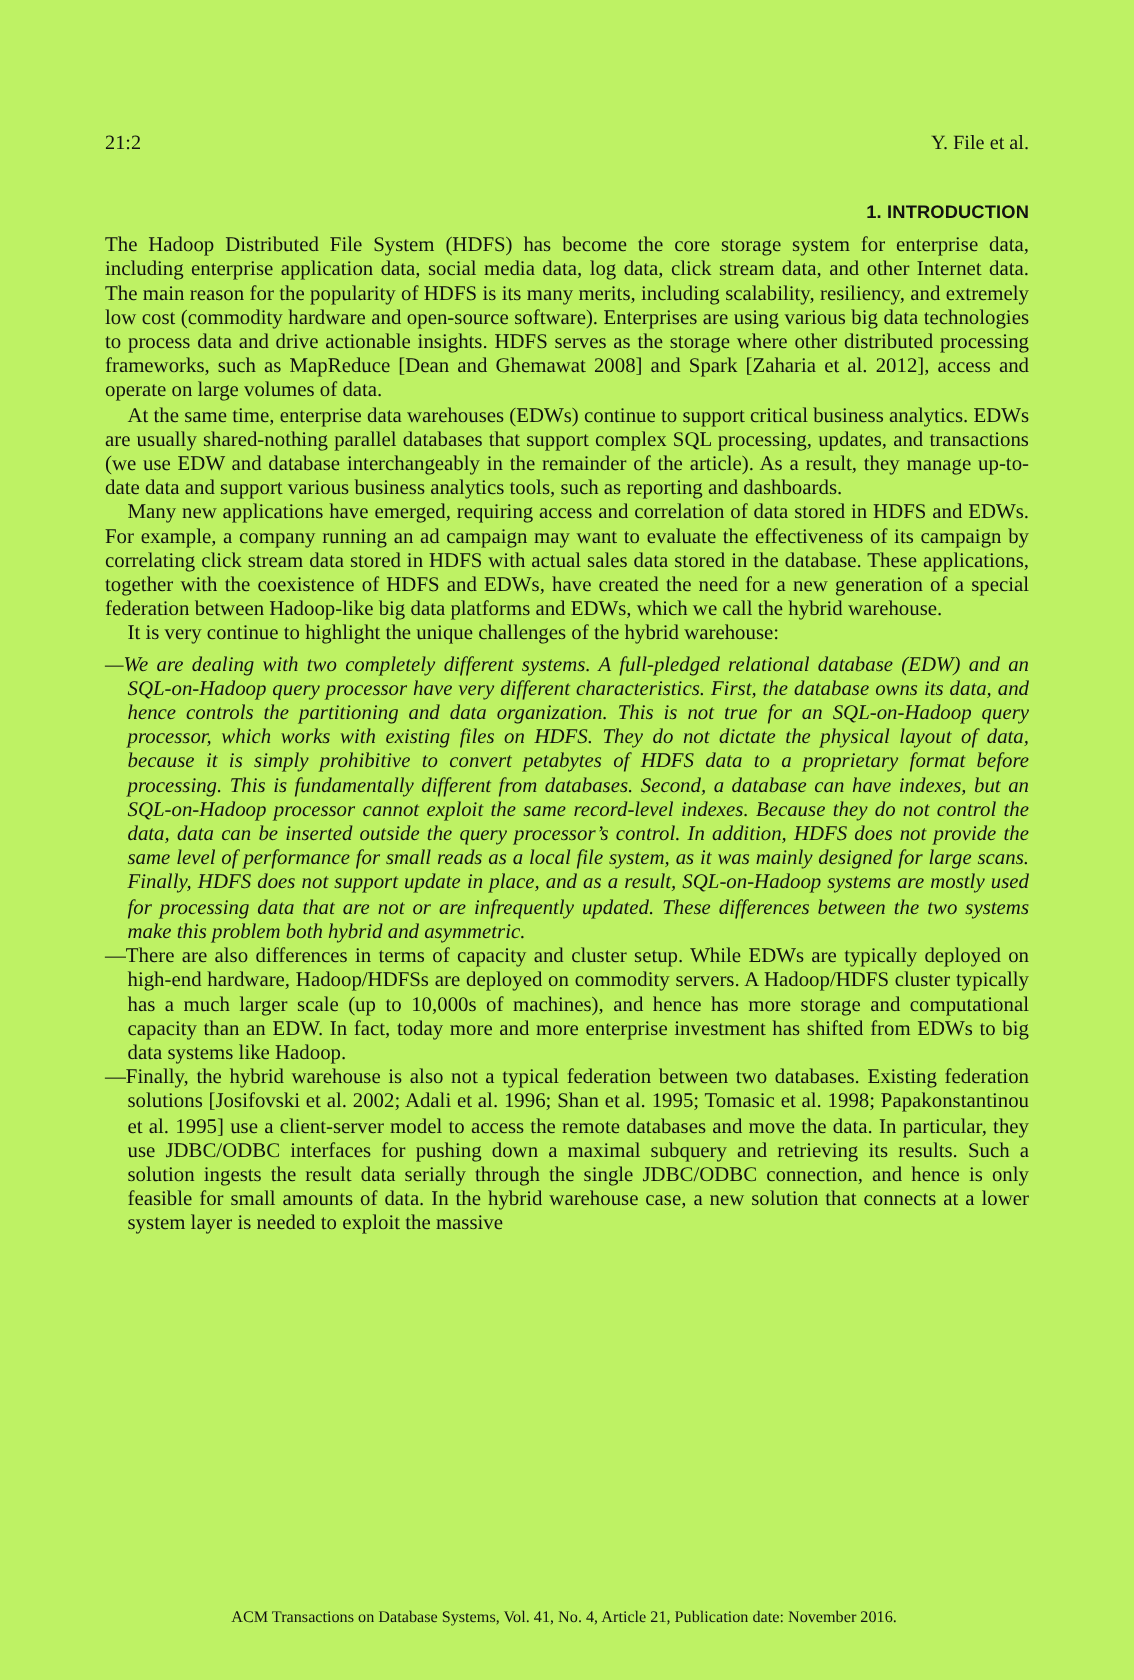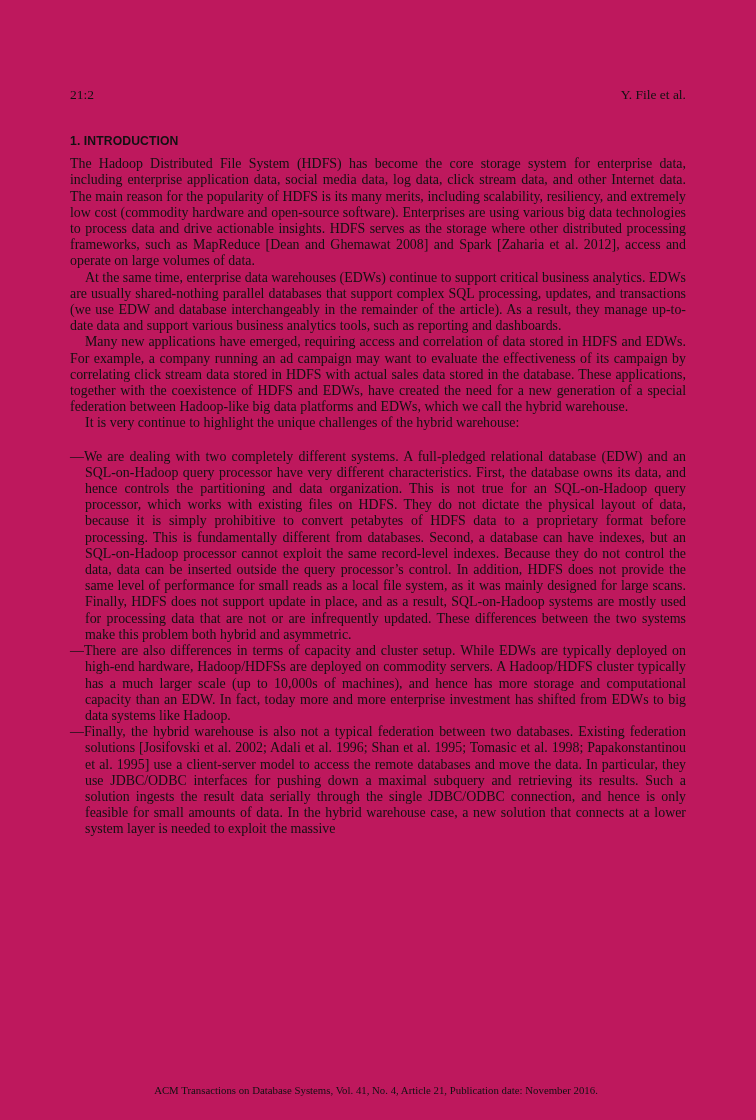--- a/index.html
+++ b/index.html
@@ -1,20 +1,20 @@
 <!DOCTYPE html>
 <html><head>
 <meta charset="utf-8">
 <style>
   html, body { margin: 0; padding: 0; background: #ffffff; }
   .page {
     position: relative;
     width: 756px;
     height: 1120px;
-    background: #be185d;
+    background: #bef264;
     font-family: "Liberation Serif", serif;
     color: #111111;
     overflow: hidden;
   }
   .running-head {
     position: absolute;
     top: 87px;
     left: 70px;
     width: 616px;
     display: flex;
@@ -28,34 +28,34 @@
     width: 616px;
     font-size: 13.9px;
     line-height: 16.2px;
   }
   .section-title {
     font-family: "Liberation Sans", sans-serif;
     font-weight: bold;
     font-size: 12.2px;
     letter-spacing: 0.1px;
     margin: 0 0 7px 0;
+    text-align: right;
   }
   p { margin: 0; text-align: justify; }
   p.indent { text-indent: 15px; }
   p.bullet { padding-left: 15px; text-indent: -15px; }
-  p.gap-before { margin-top: 17px; }
+  p.gap-before { margin-top: 4px; font-style: italic; }
   .italic { }
   .footer {
     position: absolute;
     top: 1072px;
     left: 0;
     width: 752px;
     text-align: center;
     font-size: 10.8px;
-    margin-top: 12px;
   }
 </style>
 </head>
 <body>
 
 <div class="page">
 
   <div class="running-head">
     <span>21:2</span>
     <span>Y. File et al.</span>

